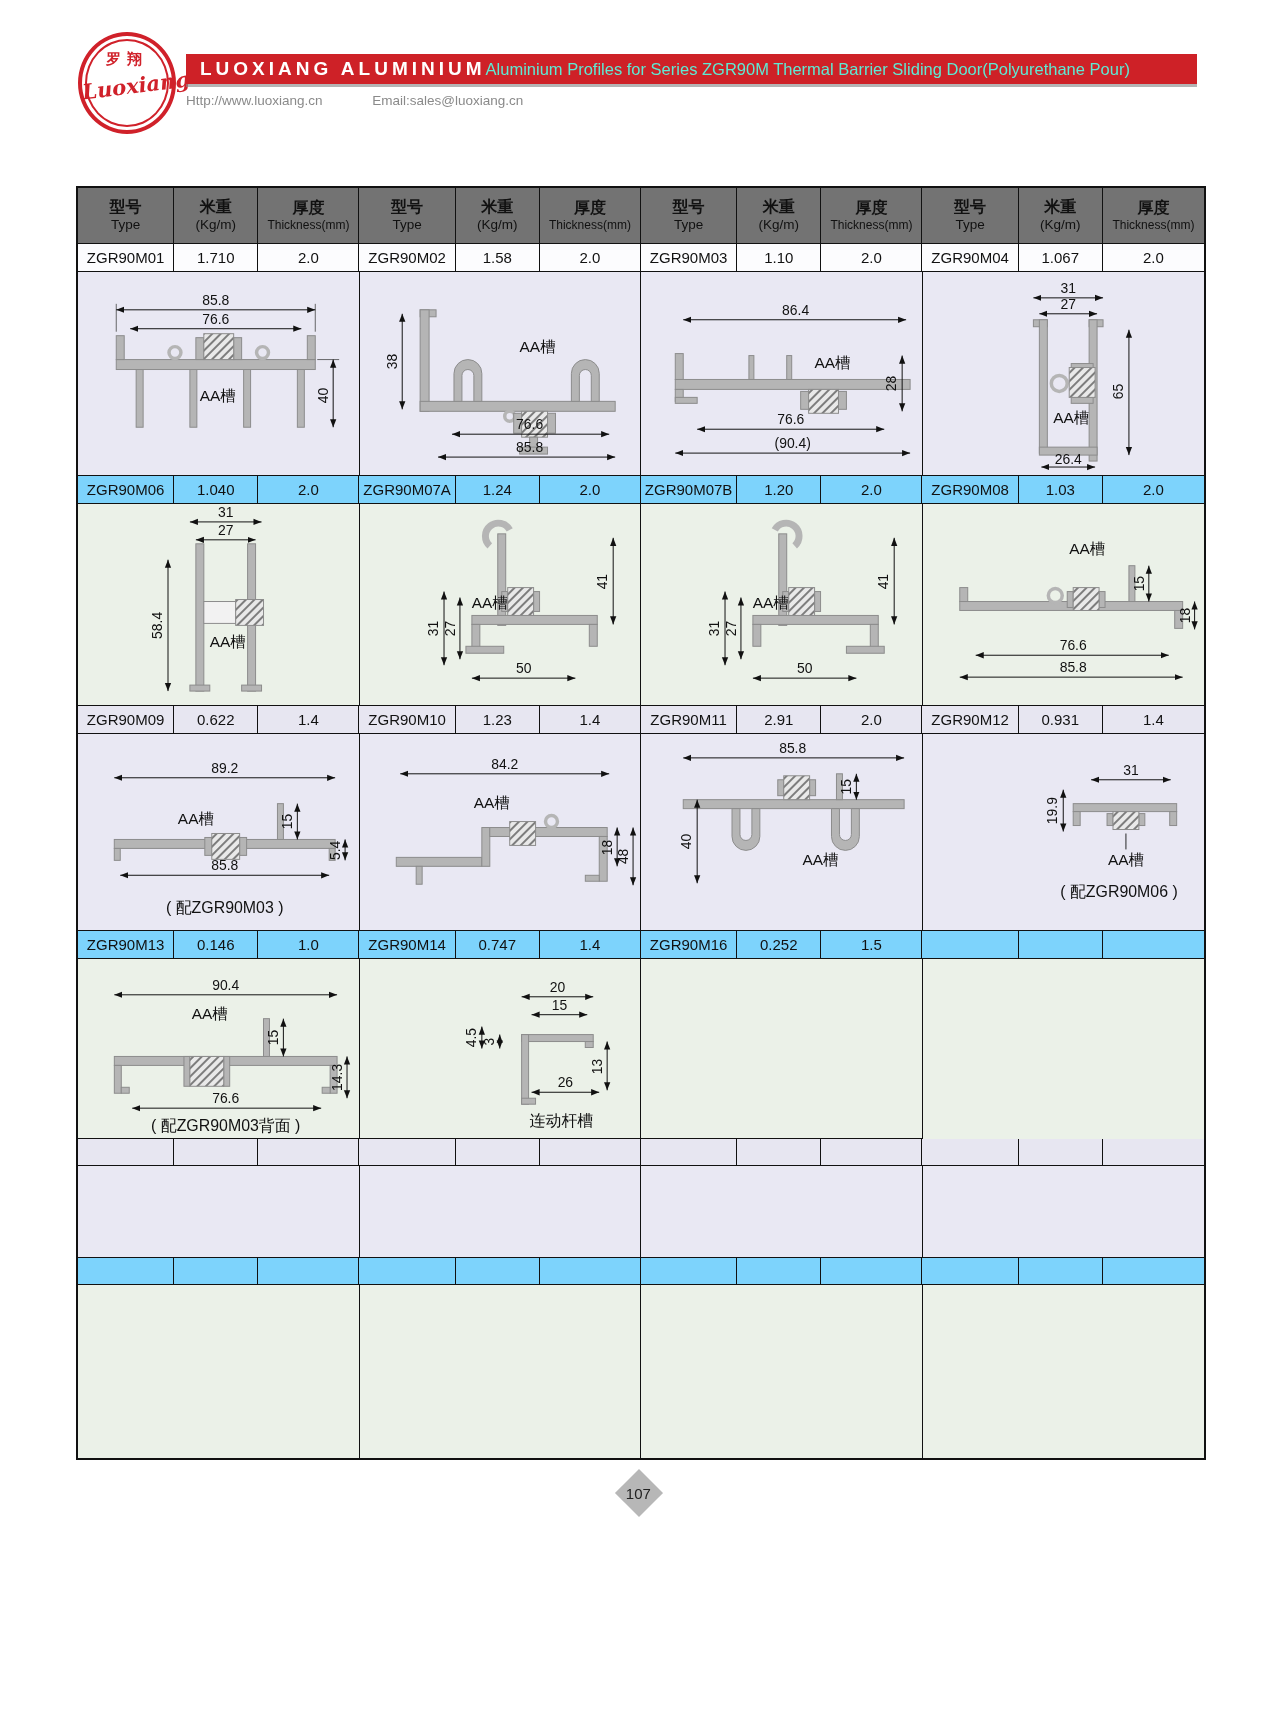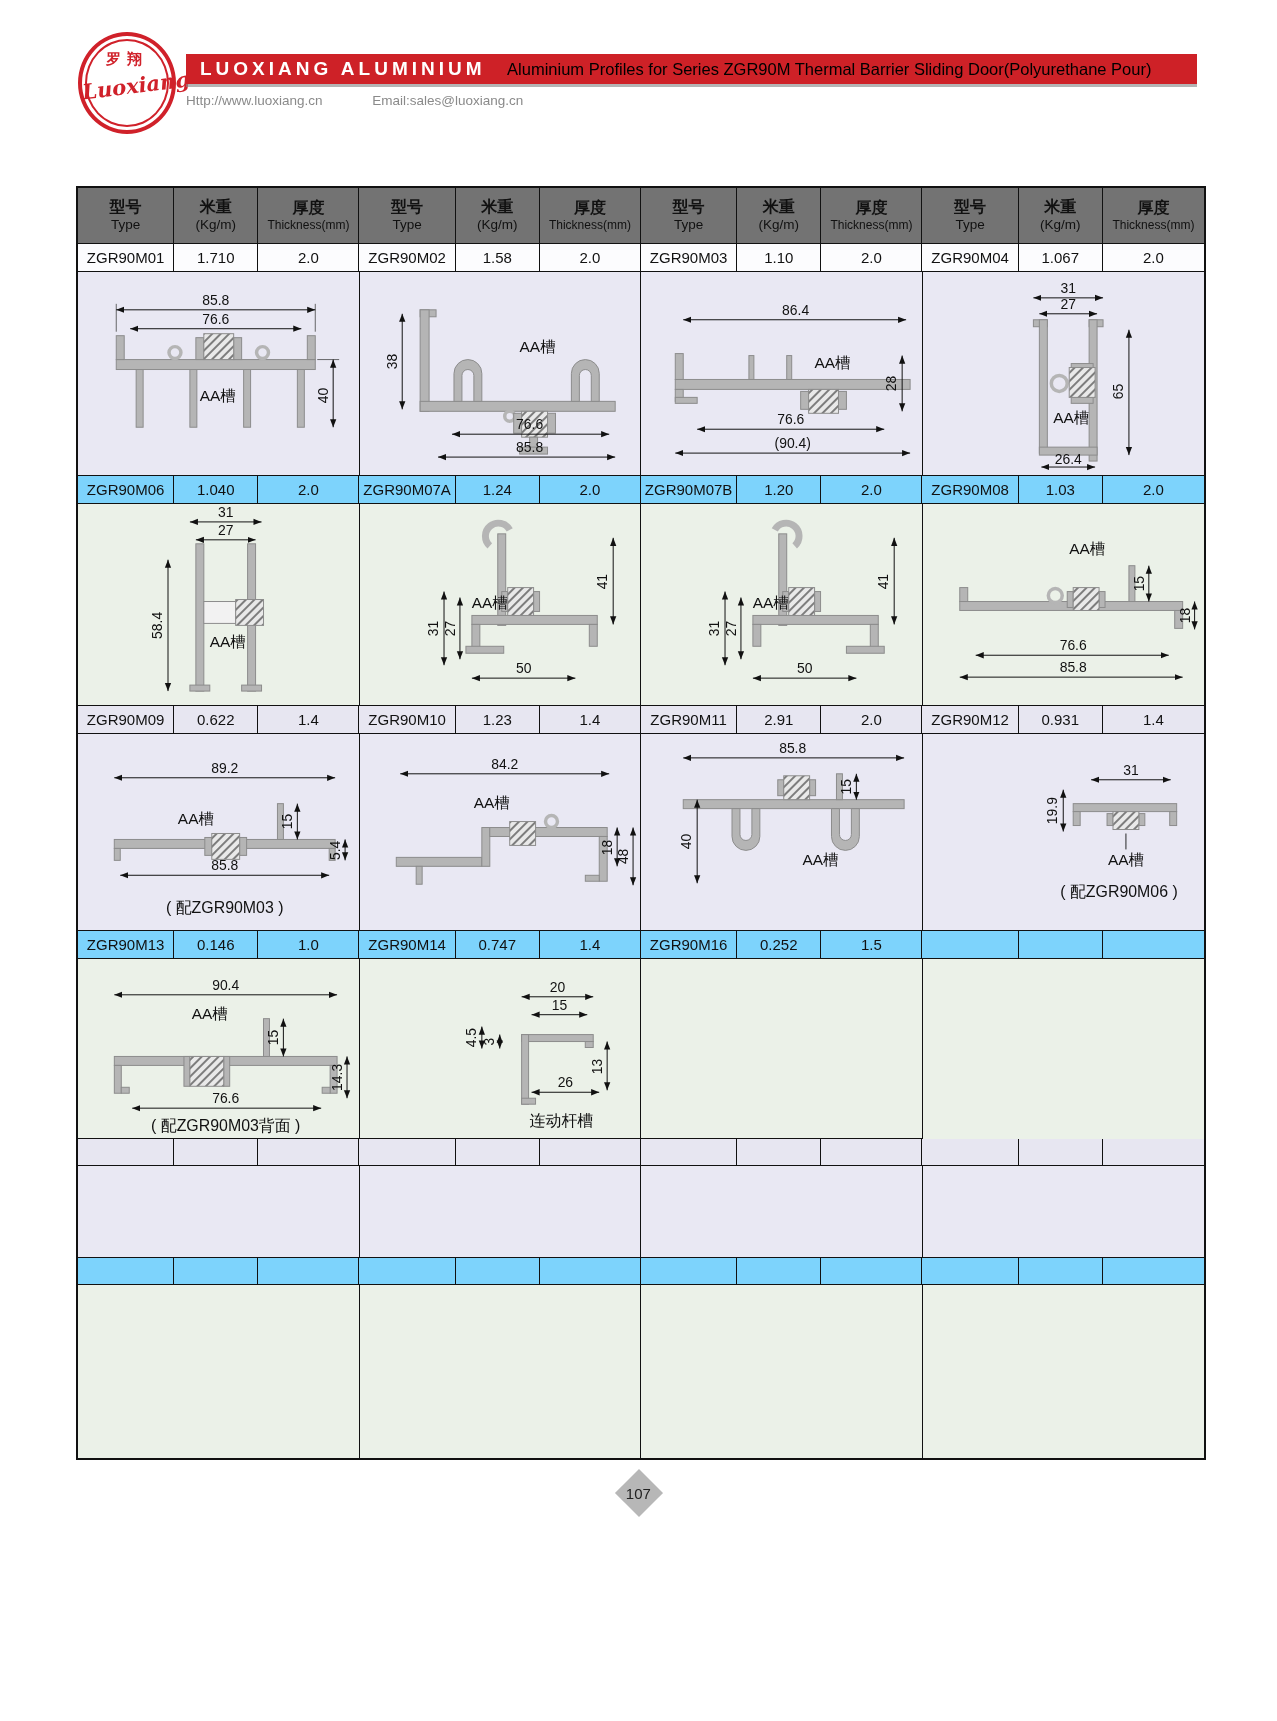--- a/index.html
+++ b/index.html
@@ -20,21 +20,21 @@
   .header-right{position:absolute;left:186px;right:80px;top:50px;}
   .name-row{display:flex;align-items:flex-end;justify-content:space-between;height:64px;}
   .company-cn{font-size:52px;font-weight:900;letter-spacing:14px;line-height:1;
         font-family:"Liberation Sans",sans-serif;position:relative;}
   .accent{position:absolute;left:118px;top:-10px;width:30px;height:11px;background:#d0212a;
         transform:rotate(-28deg) skewX(-35deg);}
   .title-cn{font-size:26px;font-weight:bold;padding-bottom:4px;}
   .red-bar{margin-top:4px;height:30px;background:#ce2127;display:flex;align-items:center;
         box-shadow:0 3px 0 rgba(140,140,140,.65);}
   .company-en{color:#fff;font-weight:bold;font-size:19px;letter-spacing:4px;padding-left:14px;}
-  .banner-en{color:#000000;font-size:16.5px;flex:1;text-align:center;padding-right:24px;white-space:nowrap;}
+  .banner-en{color:#5eead4;font-size:16.5px;flex:1;text-align:left;padding-right:24px;white-space:nowrap;}
   .contact{margin-top:9px;font-size:13.5px;color:#8a8a8a;}
   .contact span{margin-right:46px;}
 
   
   .ptable{position:absolute;left:76px;top:186px;width:1126px;border:2px solid #111;
           box-sizing:content-box;background:#fff;}
   .trow{display:grid;grid-template-columns:repeat(4,96fr 84fr 101fr);}
   .drow{display:grid;grid-template-columns:repeat(4,1fr);}
   .rh{height:56px}.rd{height:28px}.re{height:27px}
   .g1{height:204px}.g2{height:202px}.g3{height:197px}.g4{height:180px}.g5{height:92px}.g6{height:173px}

